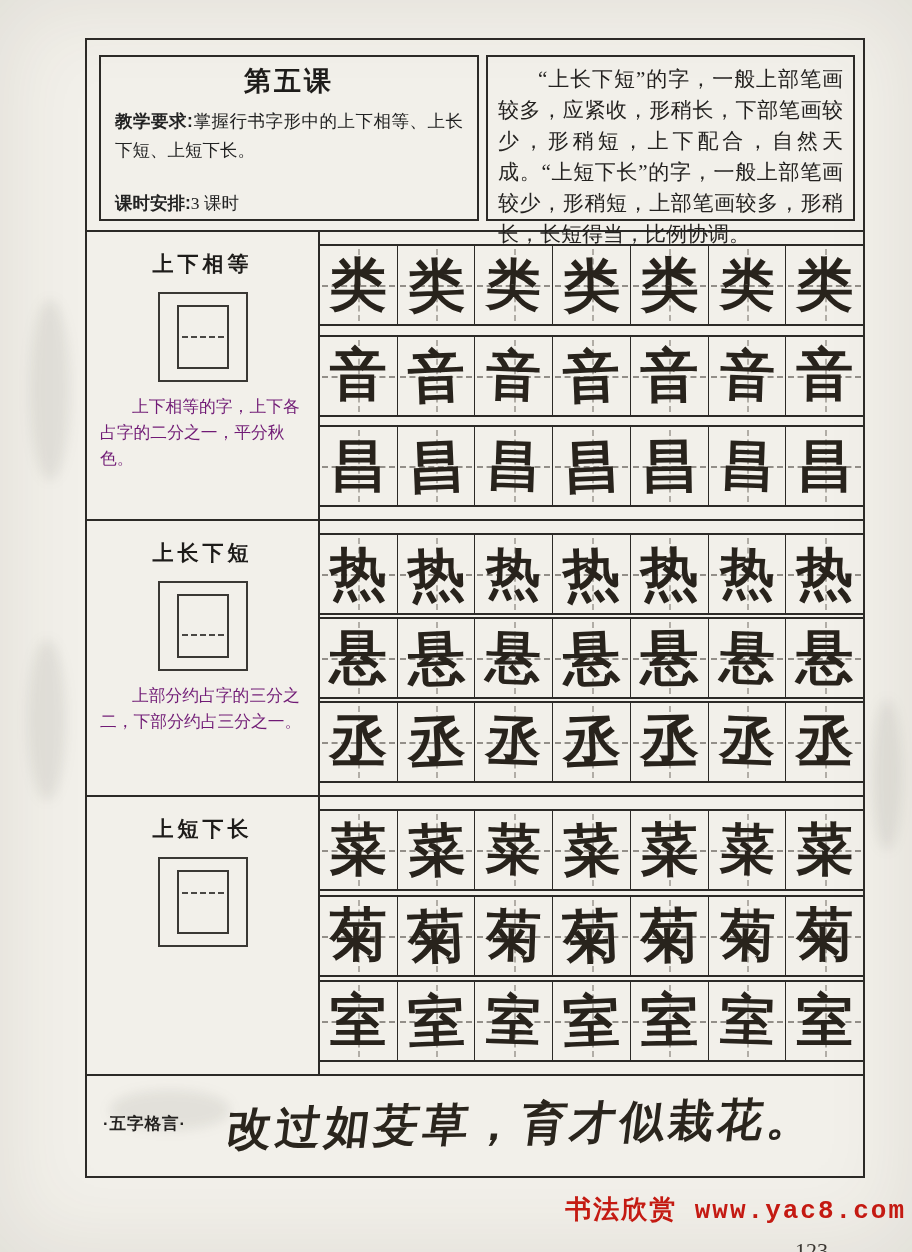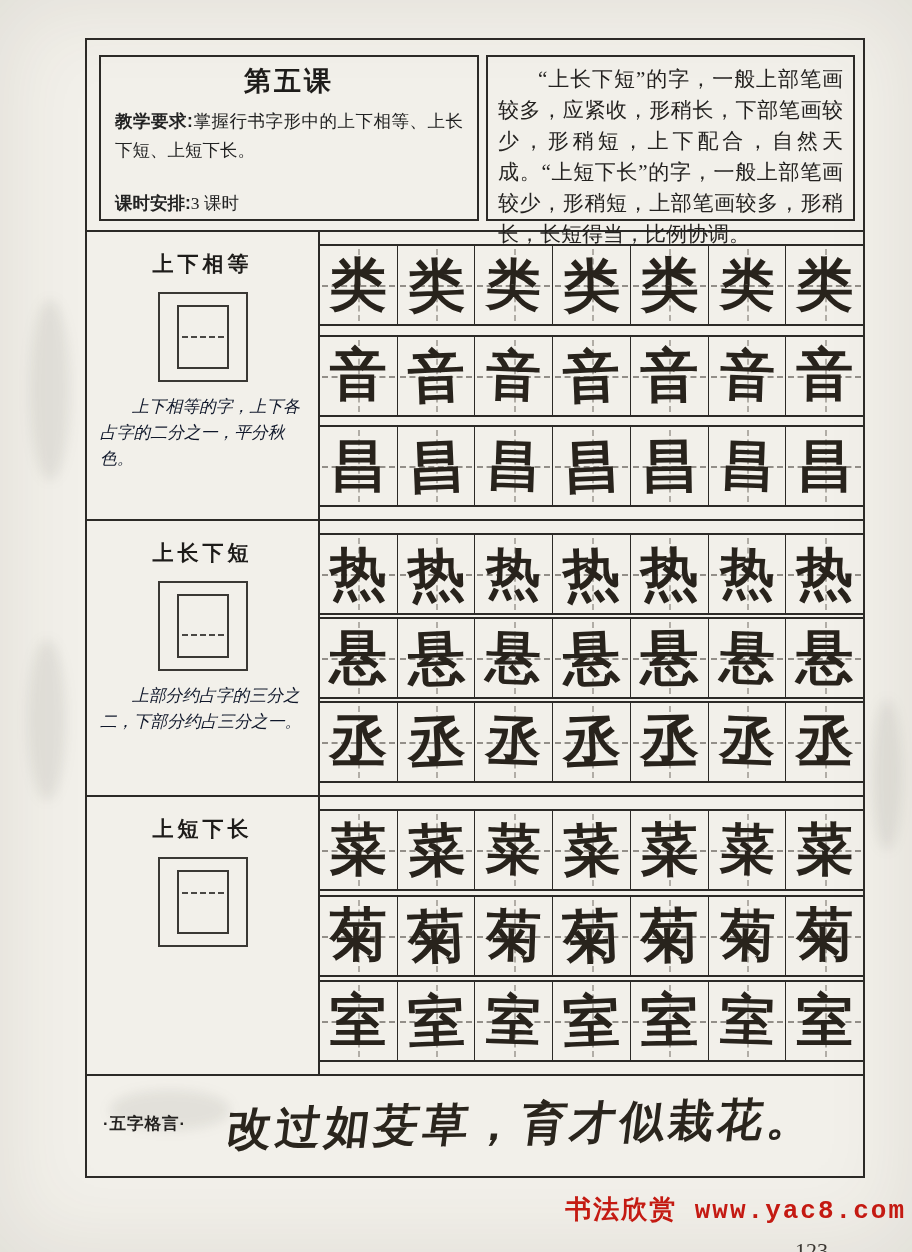--- a/index.html
+++ b/index.html
@@ -61,21 +61,21 @@
     width:90px;height:90px;border:2px solid #3a3834;margin:14px auto 12px auto;
     position:relative;box-sizing:border-box;
   }
   .diagram-inner{
     position:absolute;left:17px;right:17px;top:11px;bottom:11px;
     border:2px solid #3a3834;
   }
   .diagram-dash{position:absolute;left:3px;right:3px;border-top:2px dashed #4a4844;}
   .section-desc{
     margin-top:8px;font-size:16.8px;line-height:1.55;text-align:left;
-    text-indent:1.9em;color:#0f172a;font-style:italic;
+    text-indent:1.9em;color:#701a75;
   }
   .section-grid{
     flex:1;display:flex;flex-direction:column;justify-content:space-between;
     padding:12px 0;box-sizing:border-box;
   }
   .strip{
     height:82px;box-sizing:border-box;display:flex;
     border-top:2px solid #2c2a27;border-bottom:2px solid #2c2a27;
   }
   .cell{flex:1;position:relative;border-right:1.5px solid #2c2a27;}

